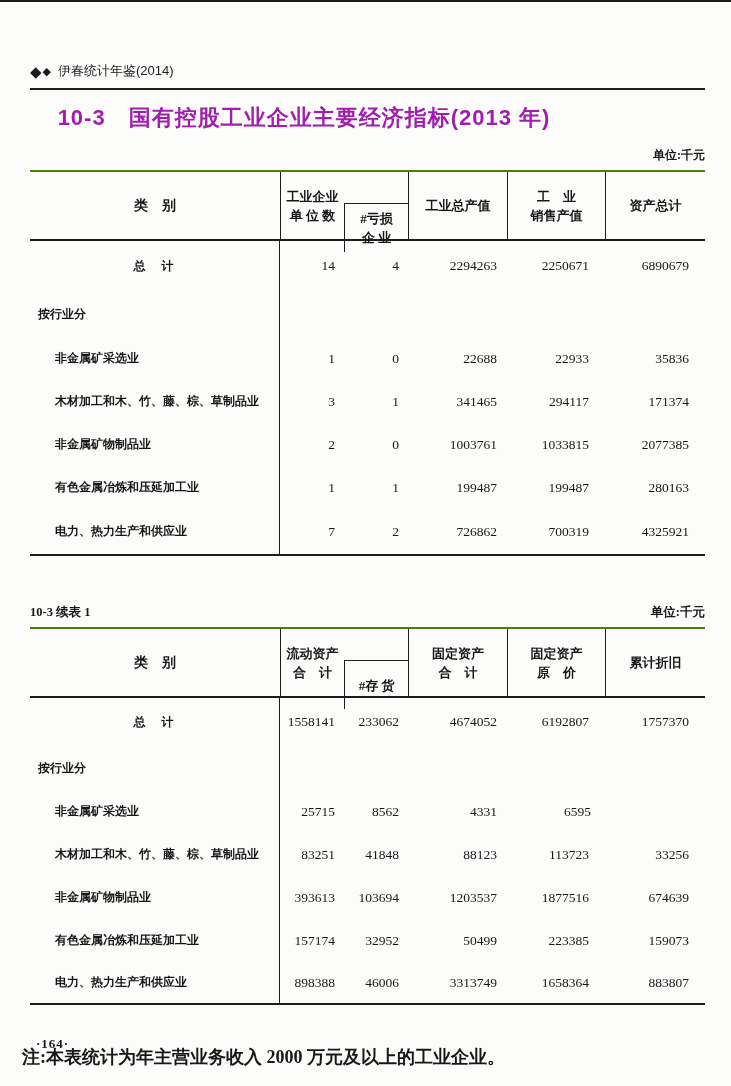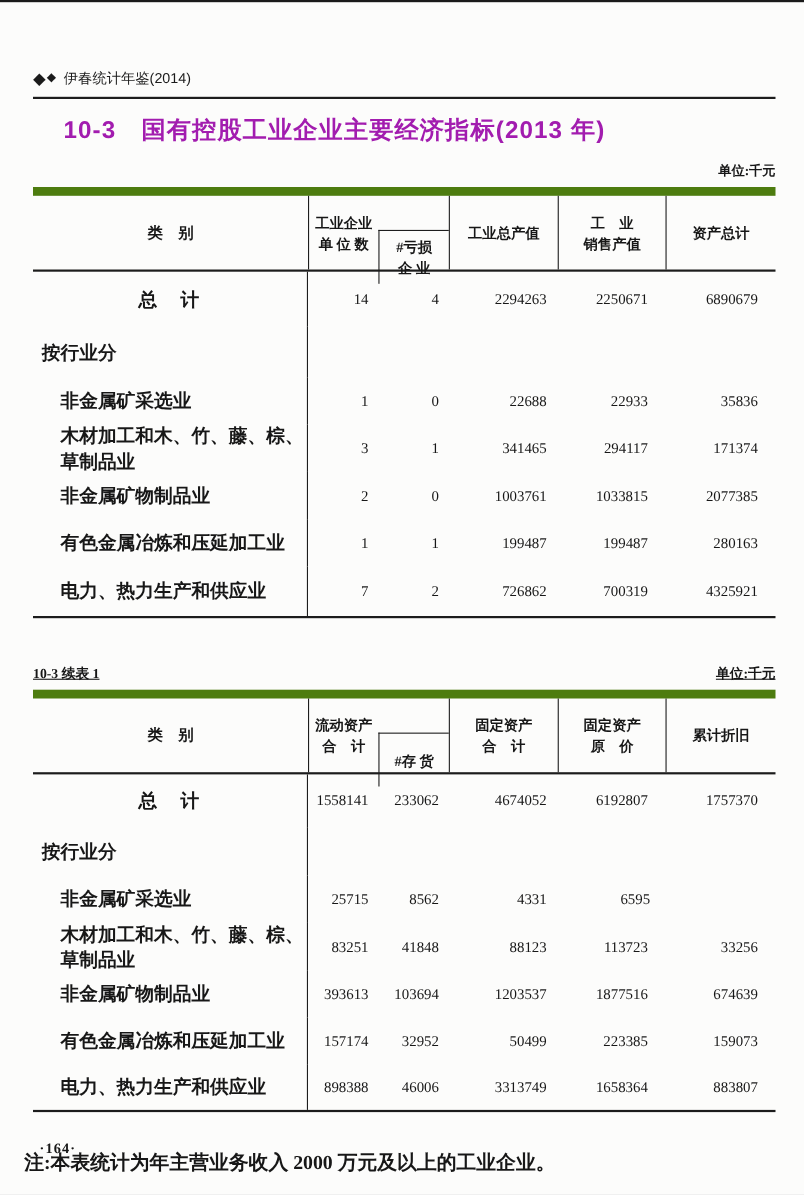--- a/index.html
+++ b/index.html
@@ -18,35 +18,35 @@
   .diamond-small{font-size:11px; line-height:11px; margin-right:7px;}
   .header-rule{position:absolute; top:88px; left:30px; width:675px; height:2px; background:#1d1d1d;}
   .title{
     position:absolute; top:103px; left:0; width:608px; margin:0;
     text-align:center; font-size:22px; font-weight:700; letter-spacing:1px;
     font-family:"Liberation Sans","DejaVu Sans",sans-serif; color:#a21caf;
   }
   .unit1{position:absolute; top:147px; right:26px; font-size:12px; font-weight:600;}
   .caption-row{
     position:absolute; top:604px; left:30px; width:675px;
-    display:flex; justify-content:space-between; font-size:12.5px;text-decoration:underline;
+    display:flex; justify-content:space-between; font-size:12.5px;
   }
   .caption-left{font-weight:700;}
   .caption-right{font-weight:600;}
 
   .table{position:absolute; left:30px; width:675px;}
   .t1{top:170px;}
   .t2{top:627px;}
   .cell{box-sizing:border-box;}
   .stub{width:250px;}
   .c1{width:64px}.c2{width:64px}.c3{width:99px}.c4{width:98px}.c5{width:100px}
 
   .thead{
     display:flex; height:67px;
-    border-top:8px solid #4d7c0f; border-bottom:2px solid #1c1c1c;
+    border-top:2px solid #4d7c0f; border-bottom:2px solid #1c1c1c;
   }
   .head-stub{
     display:flex; align-items:center; justify-content:center;
     font-size:14px; font-weight:700;
   }
   .hcell{
     display:flex; flex-direction:column; justify-content:center; align-items:center;
     font-size:13px; font-weight:700; line-height:19px; text-align:center;
   }
   .thead .c1{border-left:1.6px solid #1d1d1d;}
@@ -55,21 +55,21 @@
   .nest{
     box-sizing:border-box; width:100%; height:49px; margin-top:31px;
     border-left:1.6px solid #1d1d1d; border-top:1.6px solid #1d1d1d;
     display:flex; flex-direction:column; justify-content:center; align-items:center;
     font-size:13px; font-weight:700; line-height:19px;
   }
   .tbody{border-bottom:2px solid #1c1c1c;}
   .trow{display:flex;}
   .trow .stub{
     border-right:1.6px solid #1d1d1d; display:flex; align-items:center;
-    font-size:17px; font-weight:700;
+    font-size:12px; font-weight:700;
   }
   .trow.total .stub{justify-content:center; letter-spacing:2px;}
   .trow.section .stub{padding-left:8px;}
   .trow.item .stub{padding-left:25px;}
   .num{
     display:flex; align-items:center; justify-content:flex-end;
     font-size:13.5px; font-weight:400;
   }
   .num.c1,.num.c2{padding-right:9px;}
   .num.c3{padding-right:10px;}

